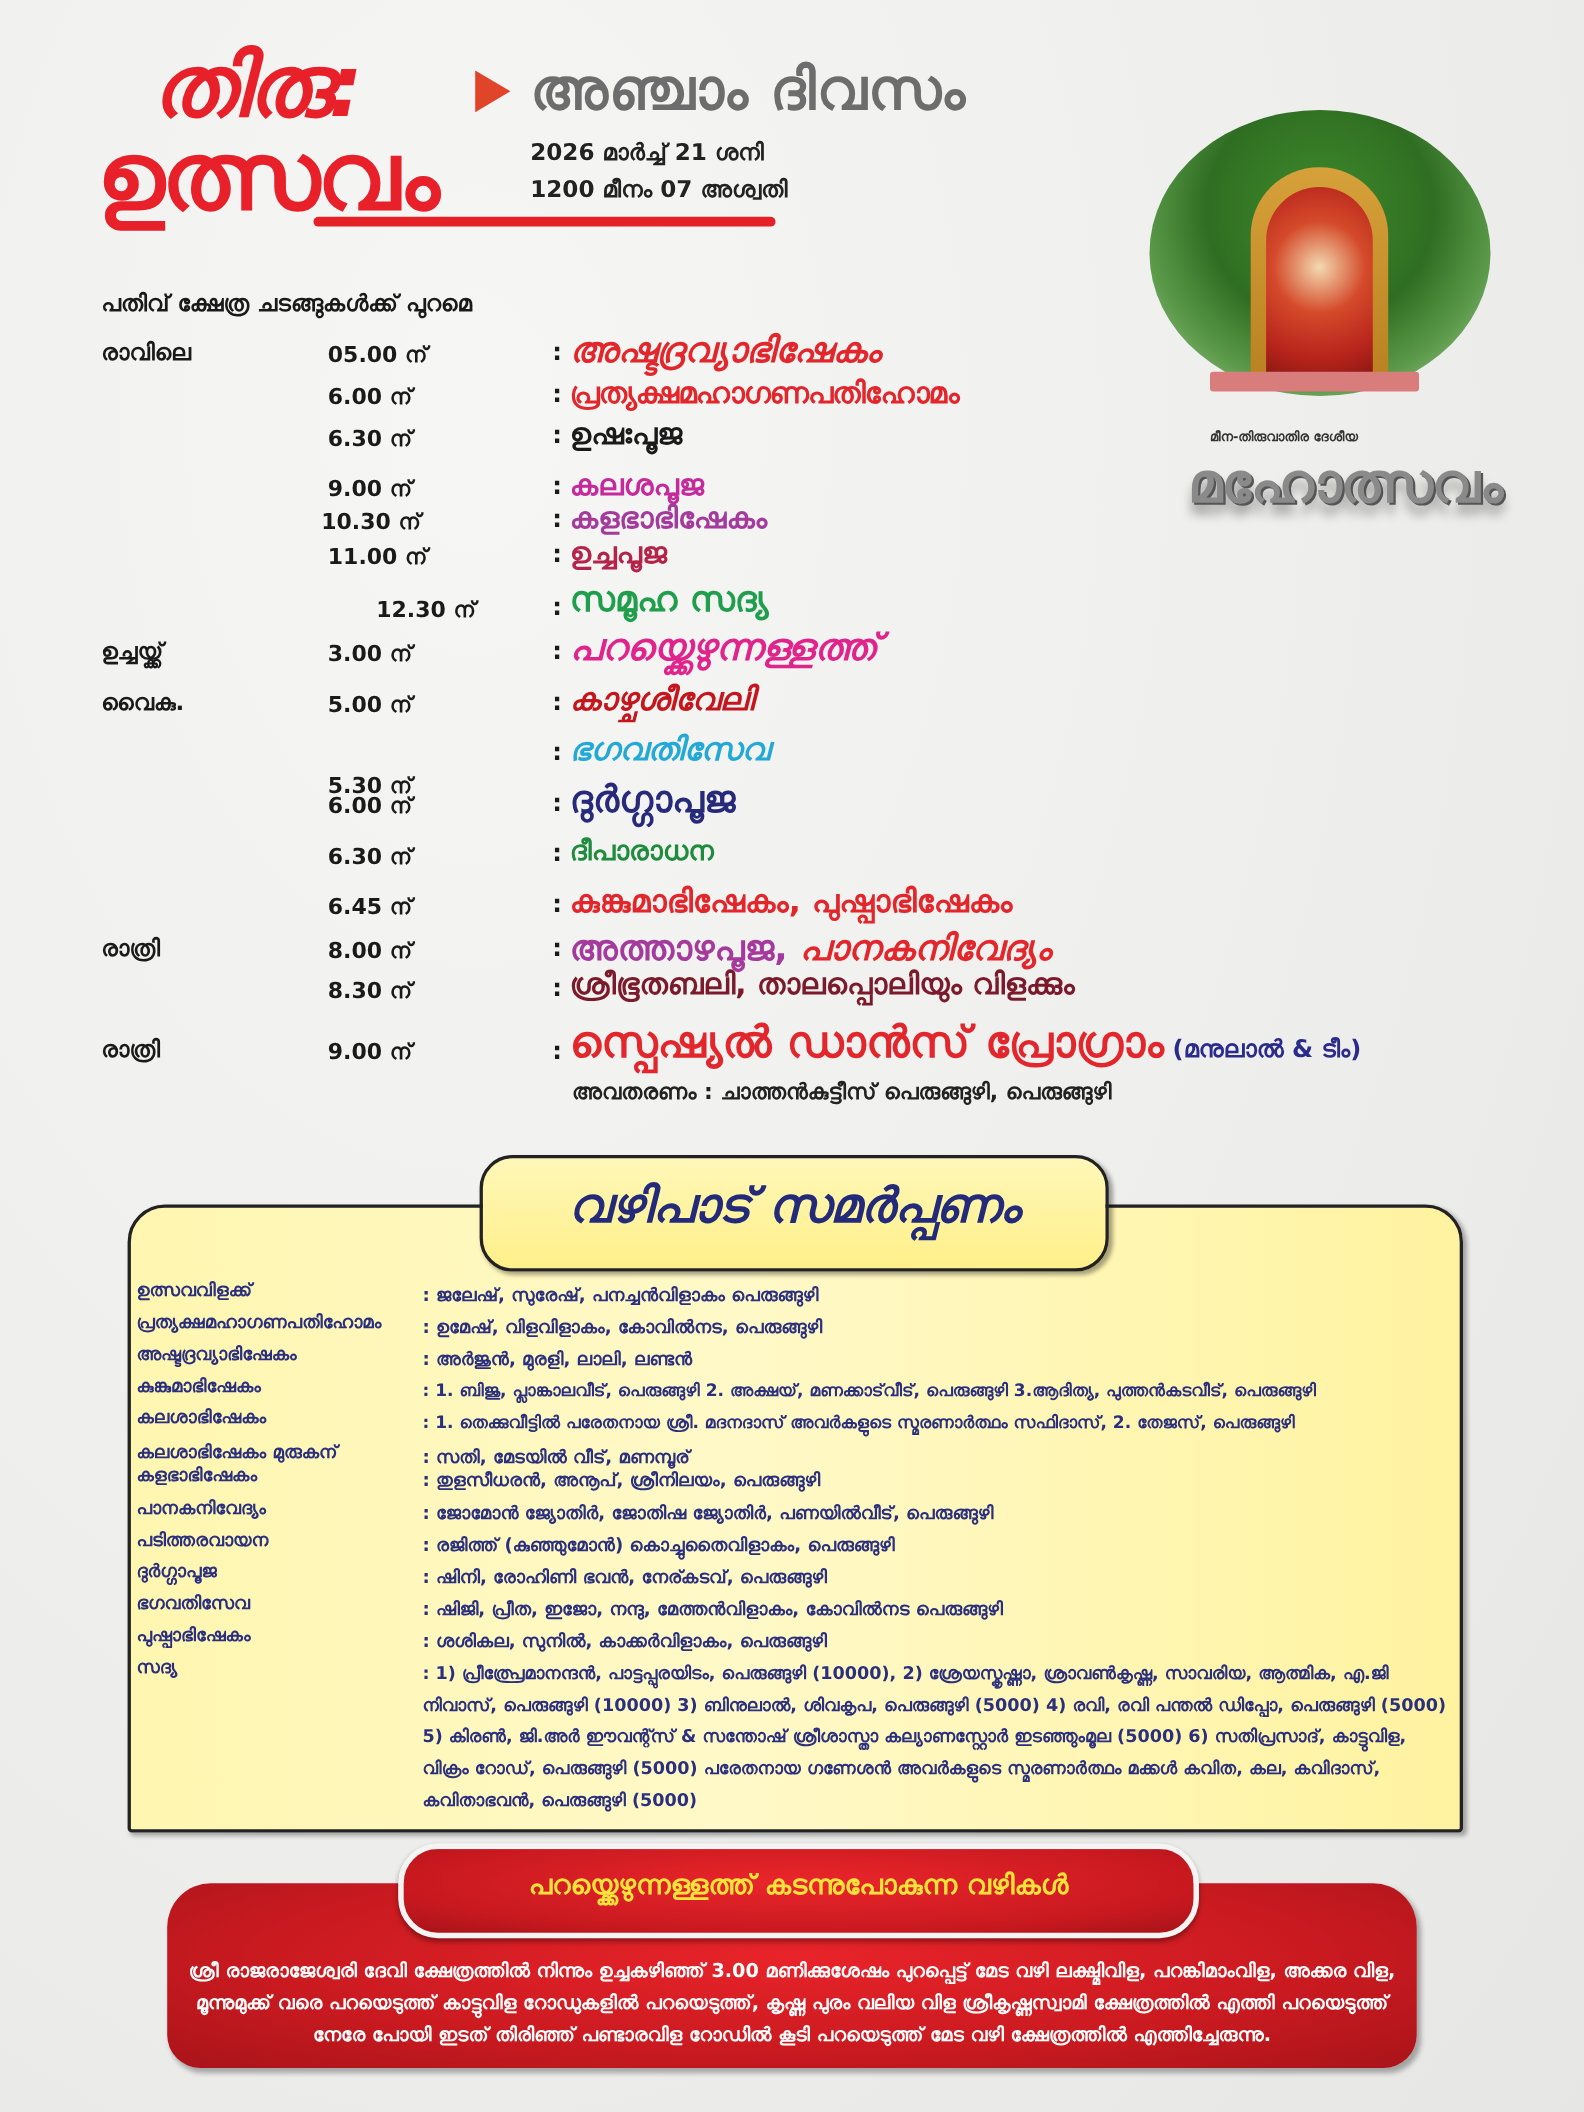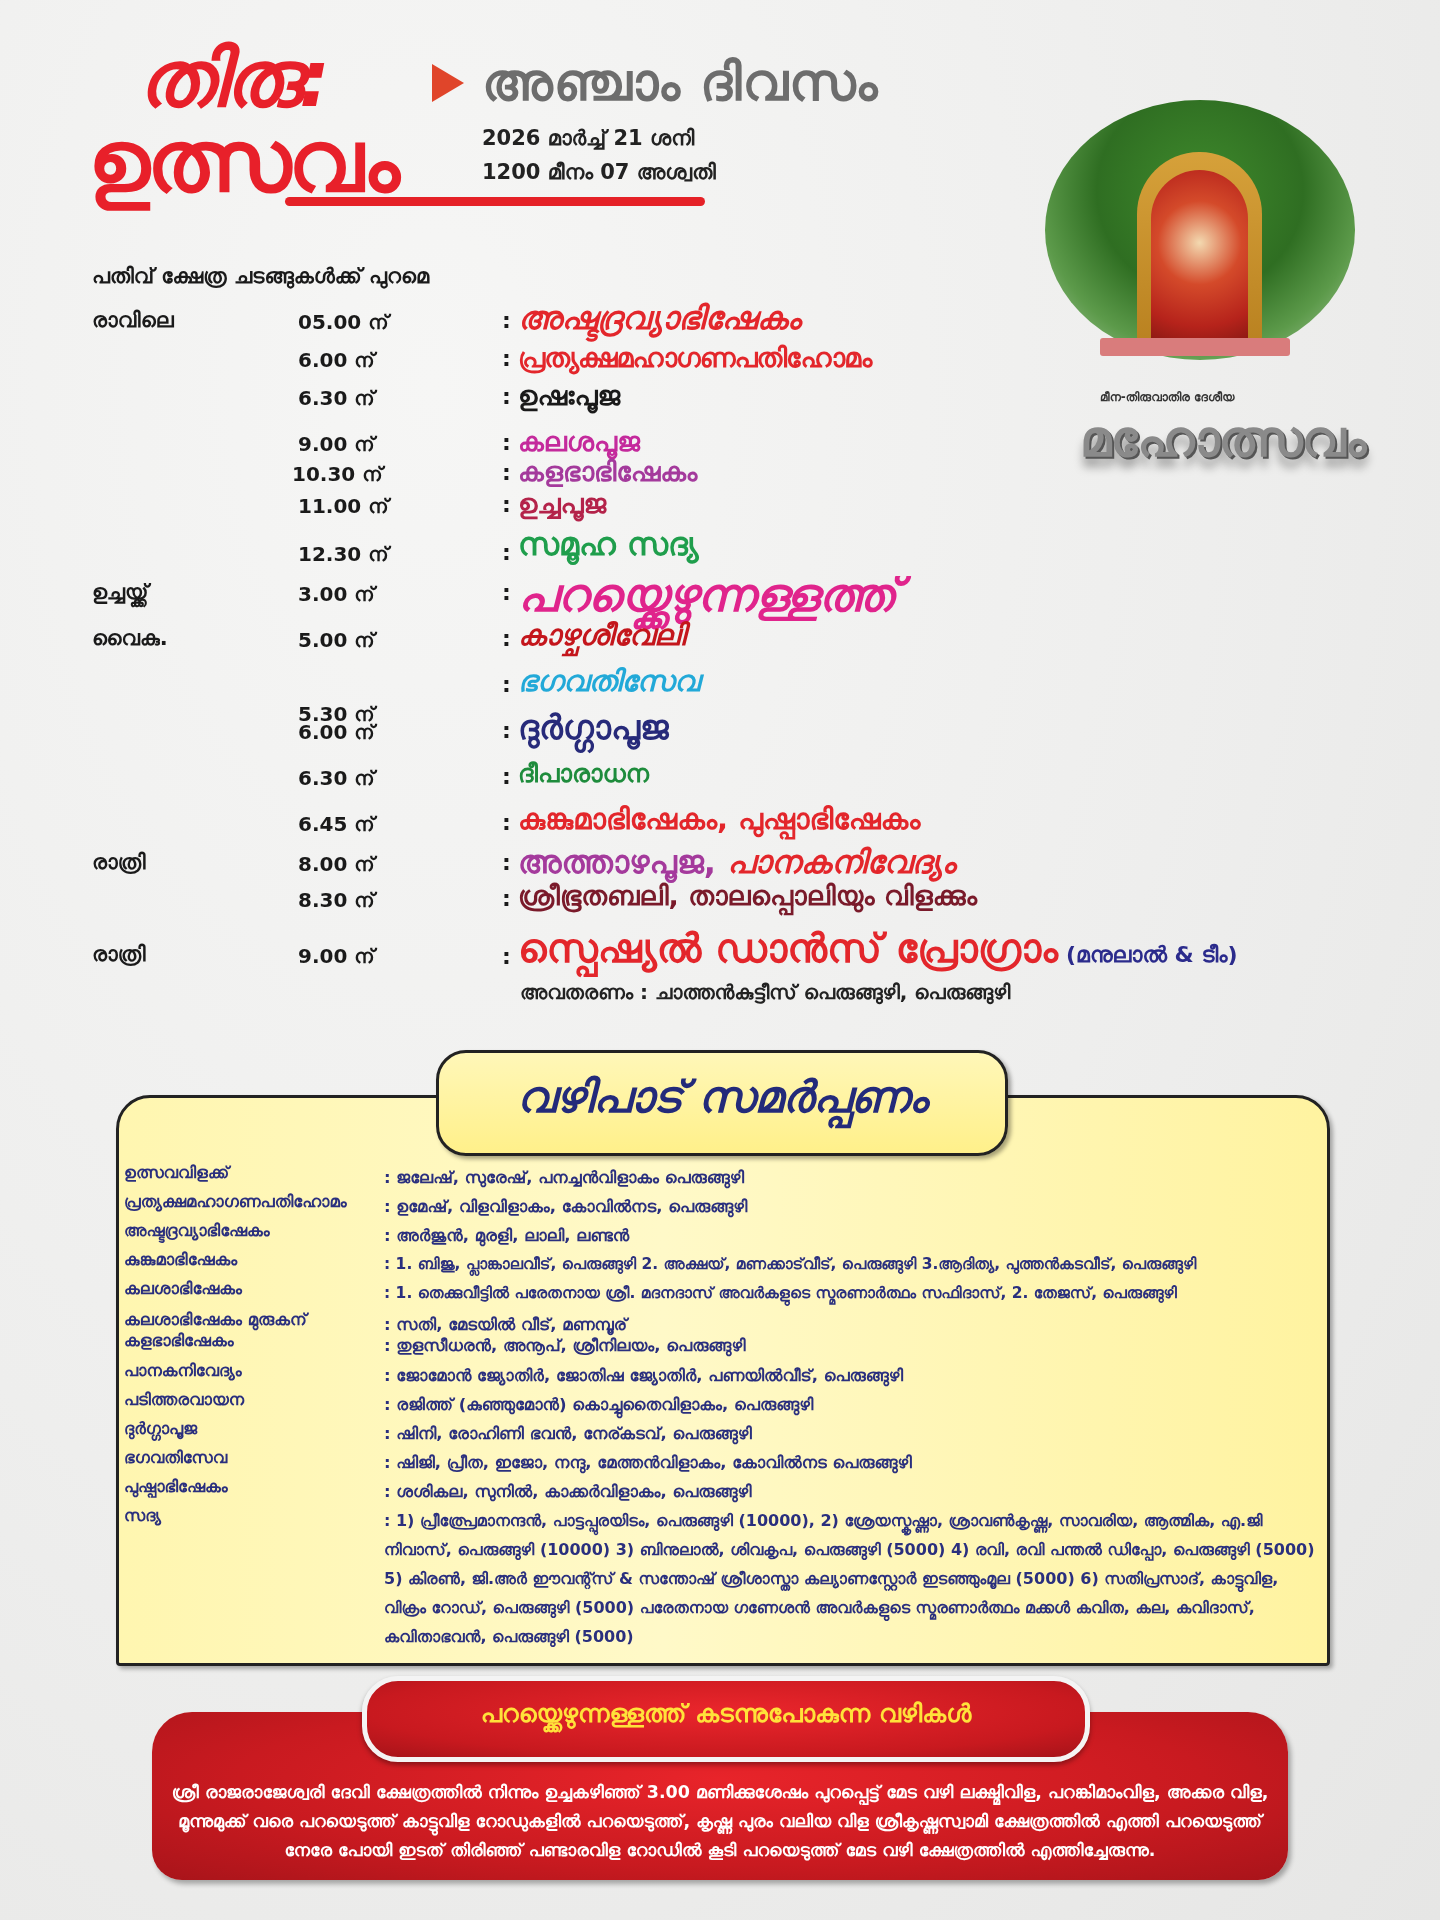--- a/index.html
+++ b/index.html
@@ -113,29 +113,29 @@
   <span class="time" style="top:6px;left:200px;">10.30 ന്</span>
   <span class="colon" style="top:4px;">:</span>
   <span class="event" style="font-size:27px;color:#a43a9c;top:2px;">കളഭാഭിഷേകം</span>
 </div>
 <div class="row" style="top:488px;">
   <span class="time" style="top:6px;">11.00 ന്</span>
   <span class="colon" style="top:4px;">:</span>
   <span class="event" style="font-size:27px;color:#b4234a;top:2px;">ഉച്ചപൂജ</span>
 </div>
 <div class="row" style="top:528px;">
-  <span class="time" style="top:14px;">12.30 ന്</span>
+  <span class="time" style="top:14px;margin-left:44px;">12.30 ന്</span>
   <span class="colon" style="top:12px;">:</span>
   <span class="event" style="font-size:32px;color:#1f9e4c;top:0;">സമൂഹ സദ്യ</span>
 </div>
 <div class="row" style="top:572px;">
   <span class="period" style="top:8px;">ഉച്ചയ്ക്ക്</span>
   <span class="time" style="top:10px;">3.00 ന്</span>
   <span class="colon" style="top:8px;">:</span>
-  <span class="event" style="font-size:46px;font-style:italic;color:#e0248c;top:0;">പറയ്ക്കെഴുന്നള്ളത്ത്</span>
+  <span class="event" style="font-size:34px;font-style:italic;color:#e0248c;top:0;">പറയ്ക്കെഴുന്നള്ളത്ത്</span>
 </div>
 <div class="row" style="top:618px;">
   <span class="period" style="top:8px;">വൈകു.</span>
   <span class="time" style="top:10px;">5.00 ന്</span>
   <span class="colon" style="top:8px;">:</span>
   <span class="event" style="font-size:29px;font-style:italic;color:#c4161c;top:3px;">കാഴ്ചശീവേലി</span>
 </div>
 <div class="row" style="top:664px;">
   <span class="time" style="top:10px;margin-top:28px;">5.30 ന്</span>
   <span class="colon" style="top:8px;">:</span>

